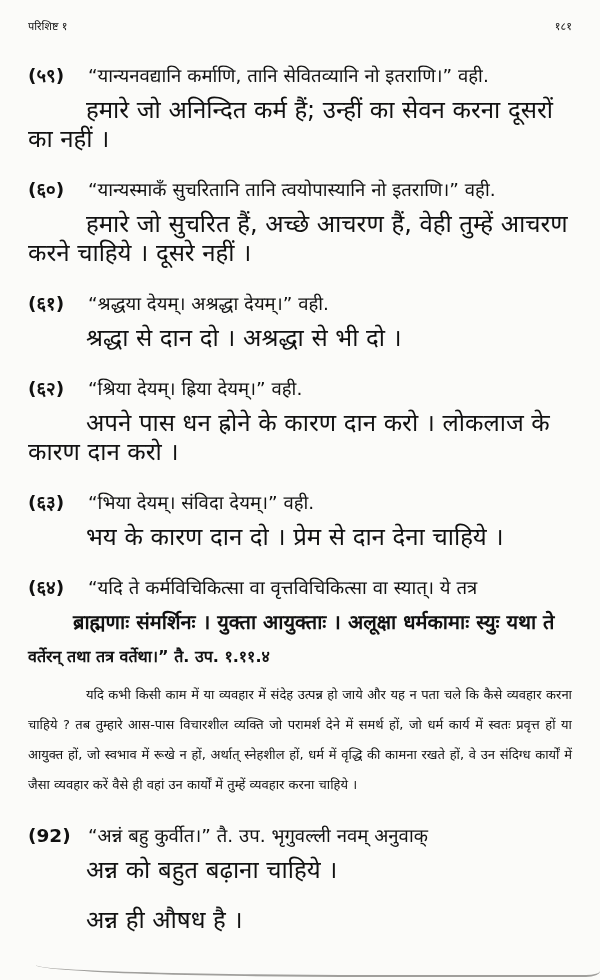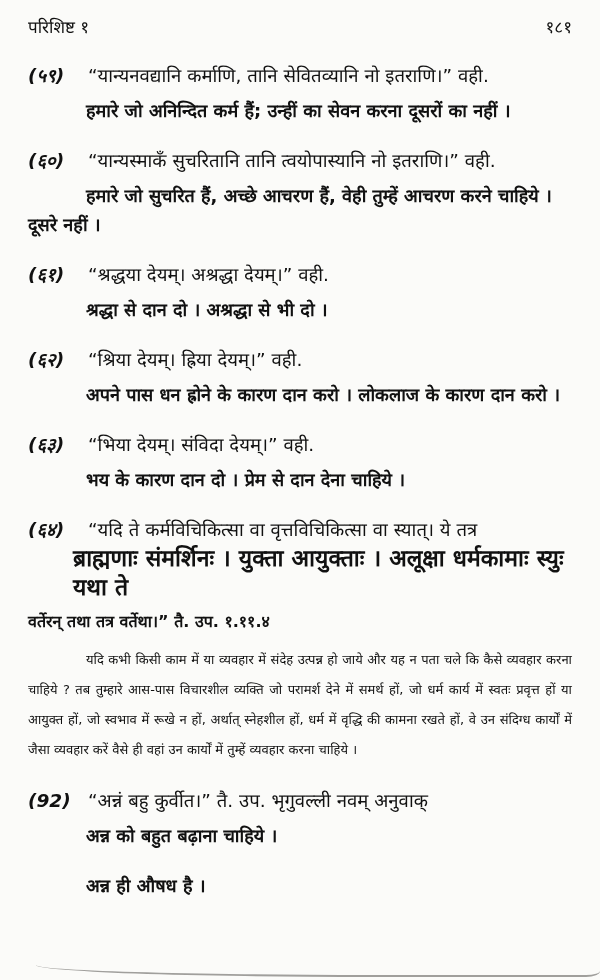--- a/index.html
+++ b/index.html
@@ -11,52 +11,52 @@
     color:#111;
     font-family:"DejaVu Sans", sans-serif;
     box-sizing:border-box;
     padding:14px 28px 0 28px;
     overflow:hidden;
   }
   .page-header{
     display:flex;
     justify-content:space-between;
     align-items:baseline;
-    font-size:17px;
+    font-size:11px;
     line-height:26px;
   }
   .entry{margin-top:21px;}
   .quote-row{
     display:flex;
     gap:12px;
     font-weight:700;
     font-size:18.5px;
     line-height:29px;
   }
-  .num{flex:0 0 48px;font-weight:700;font-style:italic;}
+  .num{flex:0 0 48px;font-weight:700;}
   .quote{font-weight:400;}
   .quote-cont{
     font-weight:700;
-    font-size:23px;
+    font-size:20px;
     line-height:29px;
     padding-left:45px;
+    margin-top:6px;
   }
   .quote-cont-flush{
     font-weight:700;
     font-size:16px;
     line-height:29px;
     padding-left:0;
     margin-top:5px;
   }
   .trans{
     margin:6px 0 0 0;
-    font-size:18px;
+    font-size:24px;
     line-height:29px;
     text-indent:58px;
-    font-weight:bold;
   }
   .body-para{
     margin:9px 0 0 0;
     font-size:13px;
     line-height:30px;
     text-indent:58px;
     text-align:justify;
   }
   .scan-edge{
     position:absolute;

